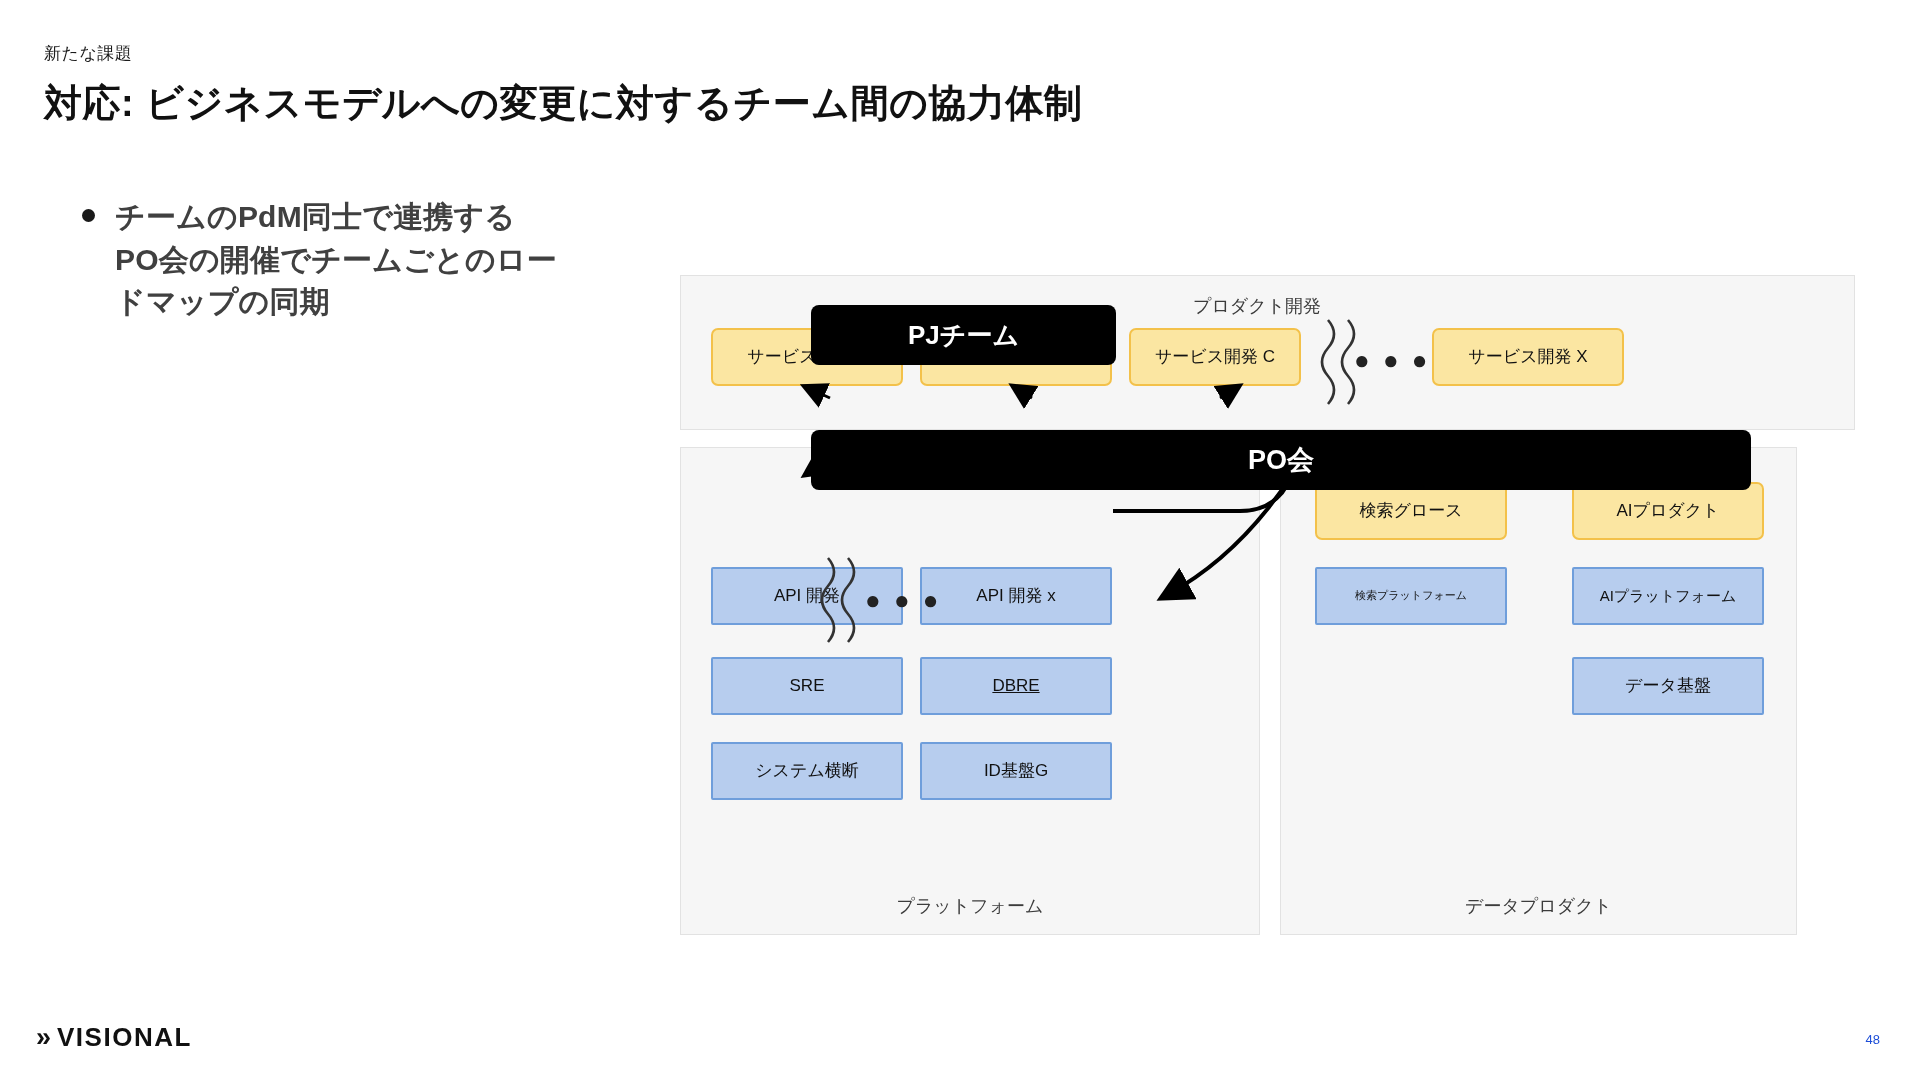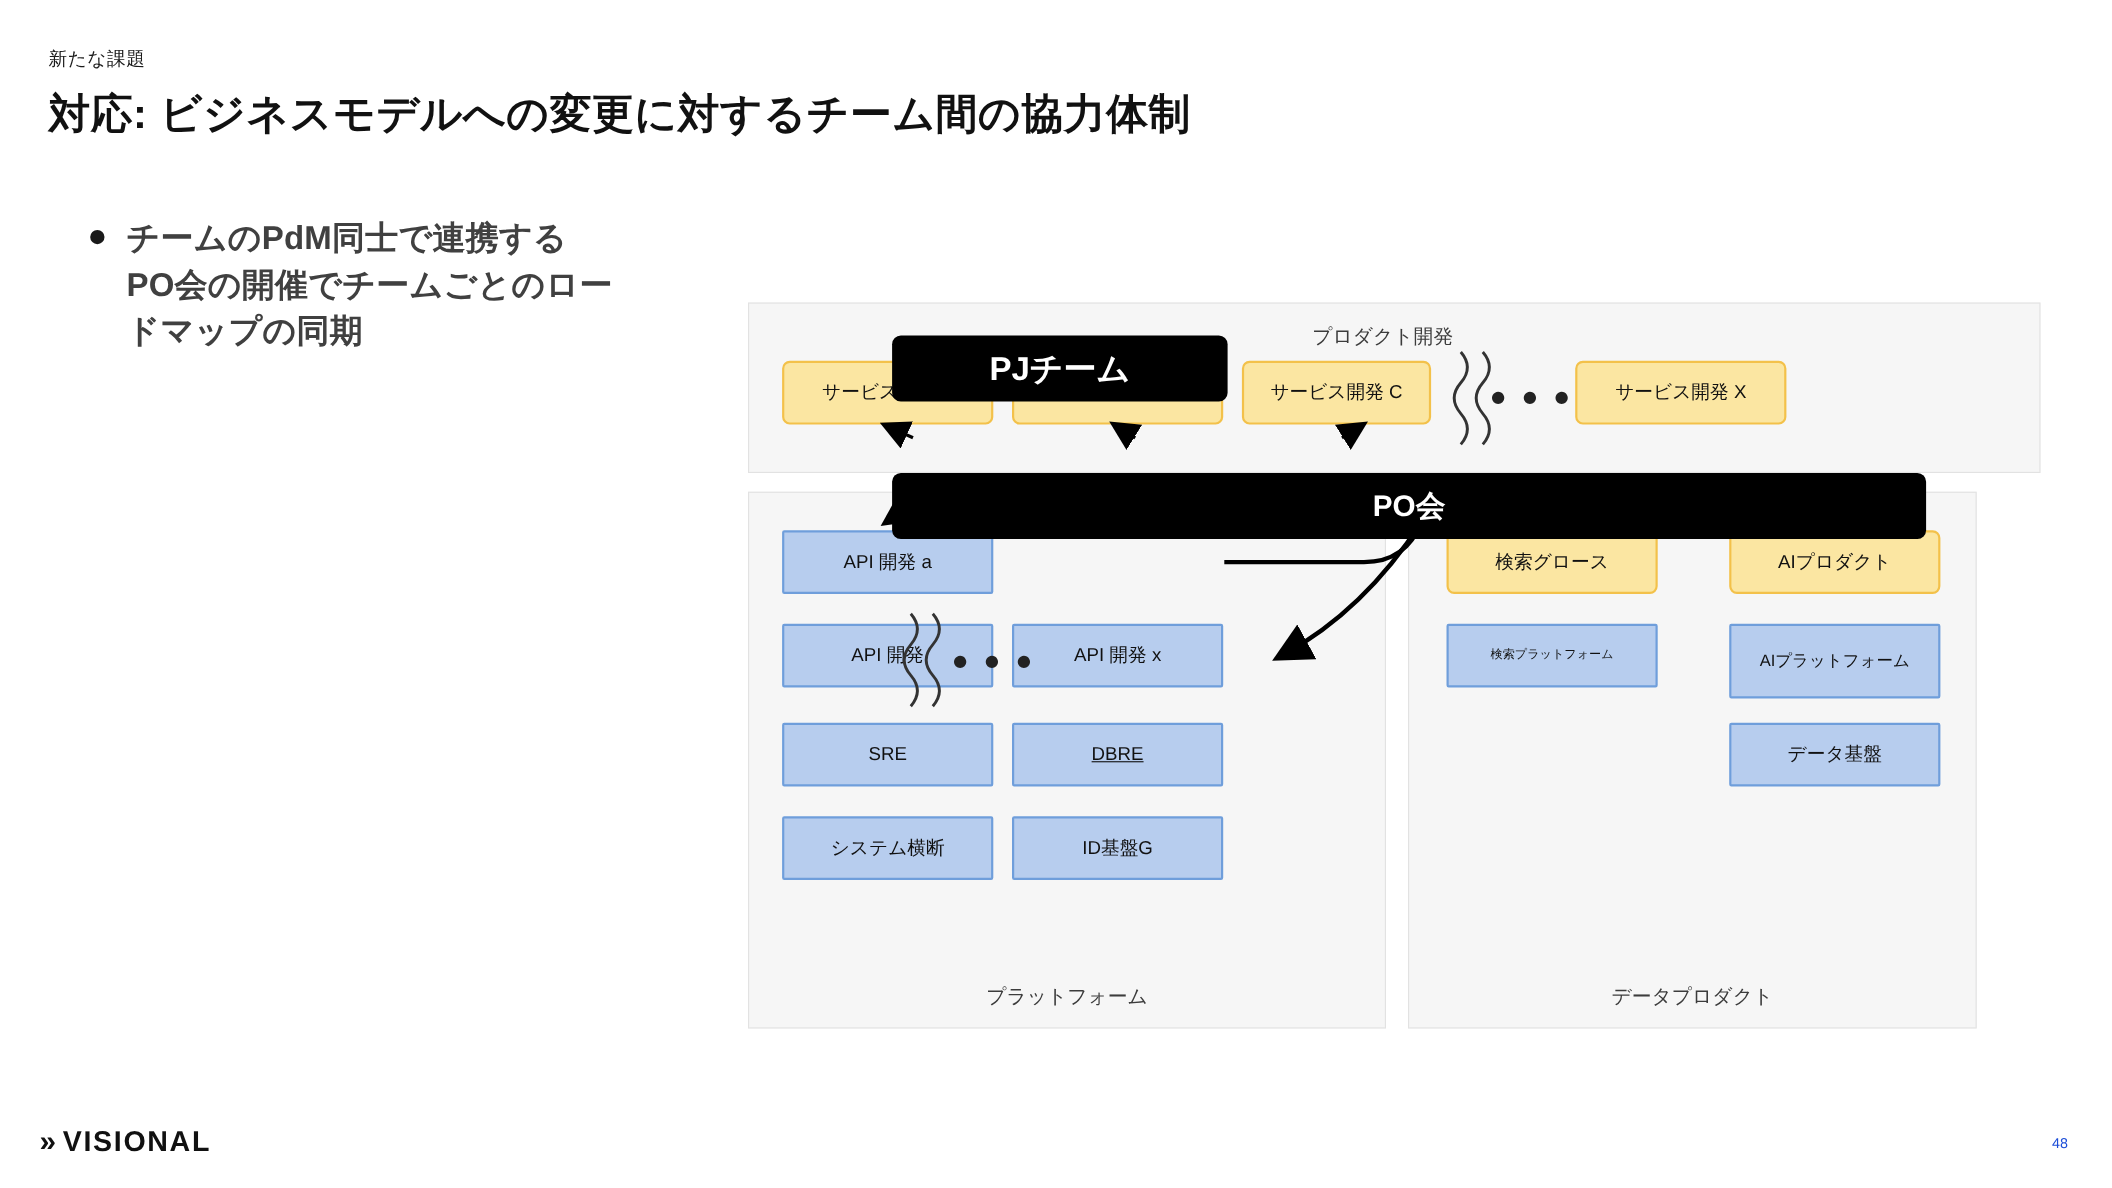--- a/index.html
+++ b/index.html
@@ -58,21 +58,21 @@
     font-size: 17px; color: #111; text-align: center; line-height: 1.2;
   }
   .box-yellow { background: #fbe6a2; border: 2px solid #f3c14a; border-radius: 7px; }
   .box-blue   { background: #b7cdee; border: 2px solid #6f9edb; border-radius: 2px; }
 
   .black-bar {
     position: absolute; background: #000; border-radius: 8px;
     display: flex; align-items: center; justify-content: center;
     color: #fff; font-weight: 700;
   }
-  .bar-pj { left: 131px; top: -40px; width: 305px; height: 60px; font-size: 30px; z-index: 6; text-align: right; }
+  .bar-pj { left: 131px; top: -40px; width: 305px; height: 60px; font-size: 26px; z-index: 6; text-align: right; }
   .bar-po { left: 131px; top: 123px; width: 940px; height: 60px; font-size: 27px; z-index: 6; }
 
   .dots {
     position: absolute; font-size: 26px; letter-spacing: 3px; color: #222;
     font-weight: 700; line-height: 1;
   }
 
   svg.overlay { position: absolute; left: 0; top: 0; width: 1175px; height: 660px;
                 overflow: visible; pointer-events: none; }
 
@@ -110,38 +110,37 @@
     <div class="box box-yellow" style="left:31px;  top:53px; width:192px; height:58px;">サービス開発 A</div>
     <div class="box box-yellow" style="left:240px; top:53px; width:192px; height:58px;">サービス開発 B</div>
     <div class="box box-yellow" style="left:449px; top:53px; width:172px; height:58px;">サービス開発 C</div>
     <div class="box box-yellow" style="left:752px; top:53px; width:192px; height:58px;">サービス開発 X</div>
     <div class="dots" style="left:674px; top:72px;">● ● ●</div>
 
     <div class="panel panel-plat">
       <div class="panel-caption cap-plat">プラットフォーム</div>
     </div>
 
-    <div class="box box-blue" style="left:31px;  top:207px; width:192px; height:58px;">API 開発  a</div>
     <div class="box box-blue" style="left:31px;  top:292px; width:192px; height:58px;">API 開発</div>
     <div class="box box-blue" style="left:240px; top:292px; width:192px; height:58px;">API 開発  x</div>
     <div class="dots" style="left:185px; top:312px;">● ● ●</div>
 
     <div class="box box-blue" style="left:31px;  top:382px; width:192px; height:58px;">SRE</div>
     <div class="box box-blue" style="left:240px; top:382px; width:192px; height:58px;text-decoration:underline;">DBRE</div>
     <div class="box box-blue" style="left:31px;  top:467px; width:192px; height:58px;">システム横断</div>
     <div class="box box-blue" style="left:240px; top:467px; width:192px; height:58px;">ID基盤G</div>
 
     <div class="panel panel-data">
       <div class="panel-caption cap-data">データプロダクト</div>
     </div>
 
     <div class="box box-yellow" style="left:635px; top:207px; width:192px; height:58px;">検索グロース</div>
     <div class="box box-yellow" style="left:892px; top:207px; width:192px; height:58px;">AIプロダクト</div>
     <div class="box box-blue" style="left:635px; top:292px; width:192px; height:58px; font-size:11px;">検索プラットフォーム</div>
-    <div class="box box-blue" style="left:892px; top:292px; width:192px; height:68px; font-size:15px;">AIプラットフォーム</div>
+    <div class="box box-blue" style="left:892px; top:292px; width:192px; height:58px; font-size:15px;">AIプラットフォーム</div>
     <div class="box box-blue" style="left:892px; top:382px; width:192px; height:58px;">データ基盤</div>
 
     <svg class="overlay" viewBox="0 0 1175 660">
 
       <path d="M648,45 q12,14 0,28 q-12,14 0,28 q12,14 0,28" stroke="#333" stroke-width="2.6" fill="none"></path>
       <path d="M668,45 q12,14 0,28 q-12,14 0,28 q12,14 0,28" stroke="#333" stroke-width="2.6" fill="none"></path>
 
       <path d="M148,283 q12,14 0,28 q-12,14 0,28 q12,14 0,28" stroke="#333" stroke-width="2.6" fill="none"></path>
       <path d="M168,283 q12,14 0,28 q-12,14 0,28 q12,14 0,28" stroke="#333" stroke-width="2.6" fill="none"></path>
 

